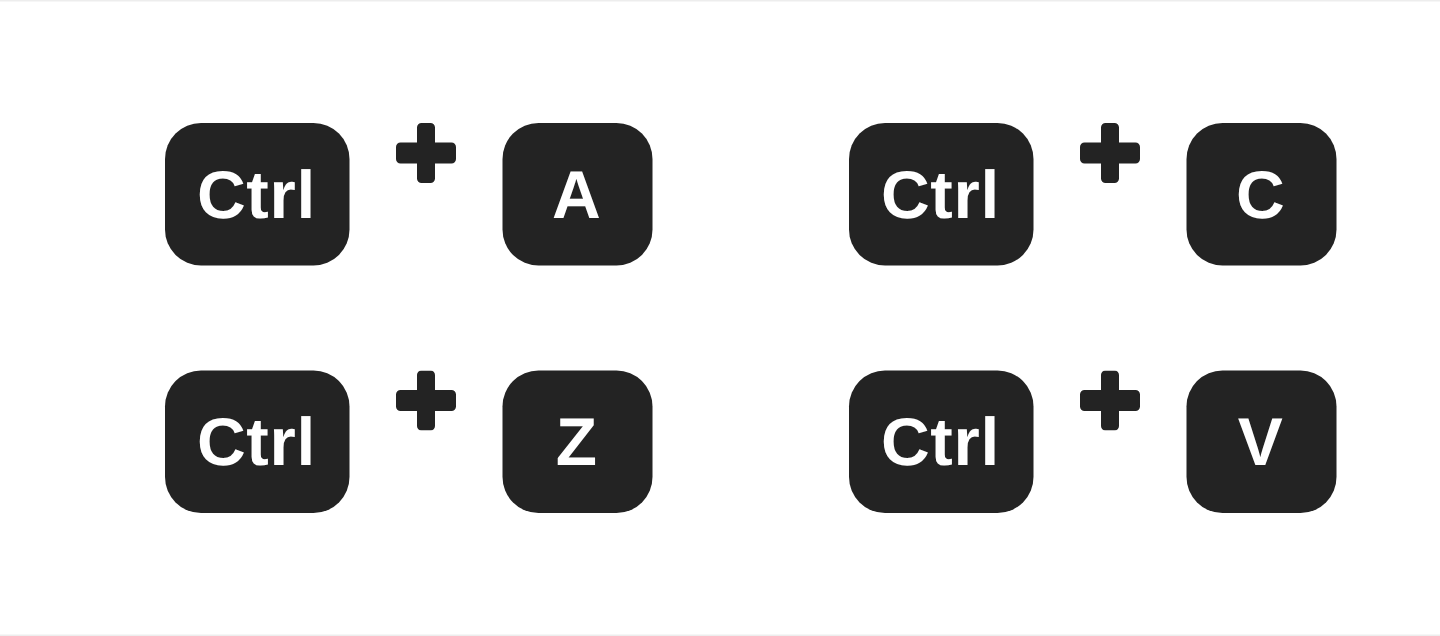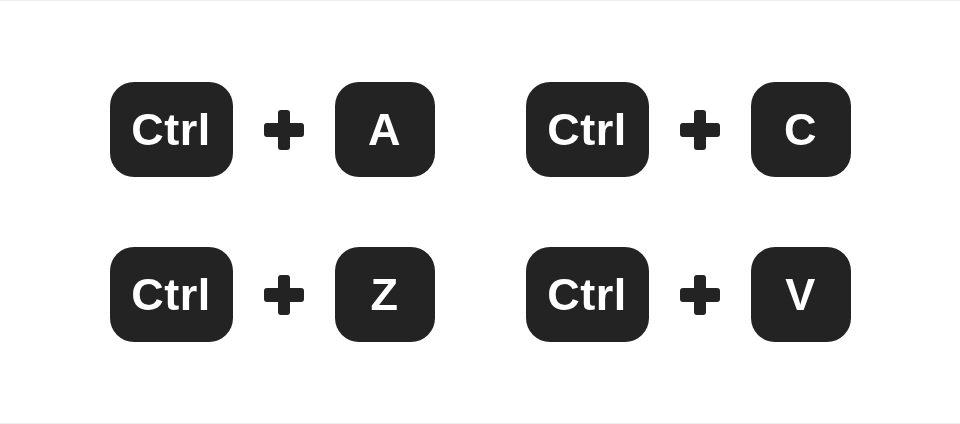--- a/index.html
+++ b/index.html
@@ -29,22 +29,23 @@
   .frame-line.bottom { bottom: 0; }
 
   .shortcut-grid {
     display: grid;
     grid-template-columns: auto auto;
     column-gap: 91px;
     row-gap: 70px;
   }
   .shortcut-group {
     display: flex;
-    align-items: center;
+    align-items: flex-start;
     gap: 31px;
+    margin-left: 40px;
   }
   .key {
     background: #232323;
     color: #ffffff;
     border-radius: 24px;
     display: flex;
     align-items: center;
     justify-content: center;
     font-weight: 700;
     font-size: 45px;

